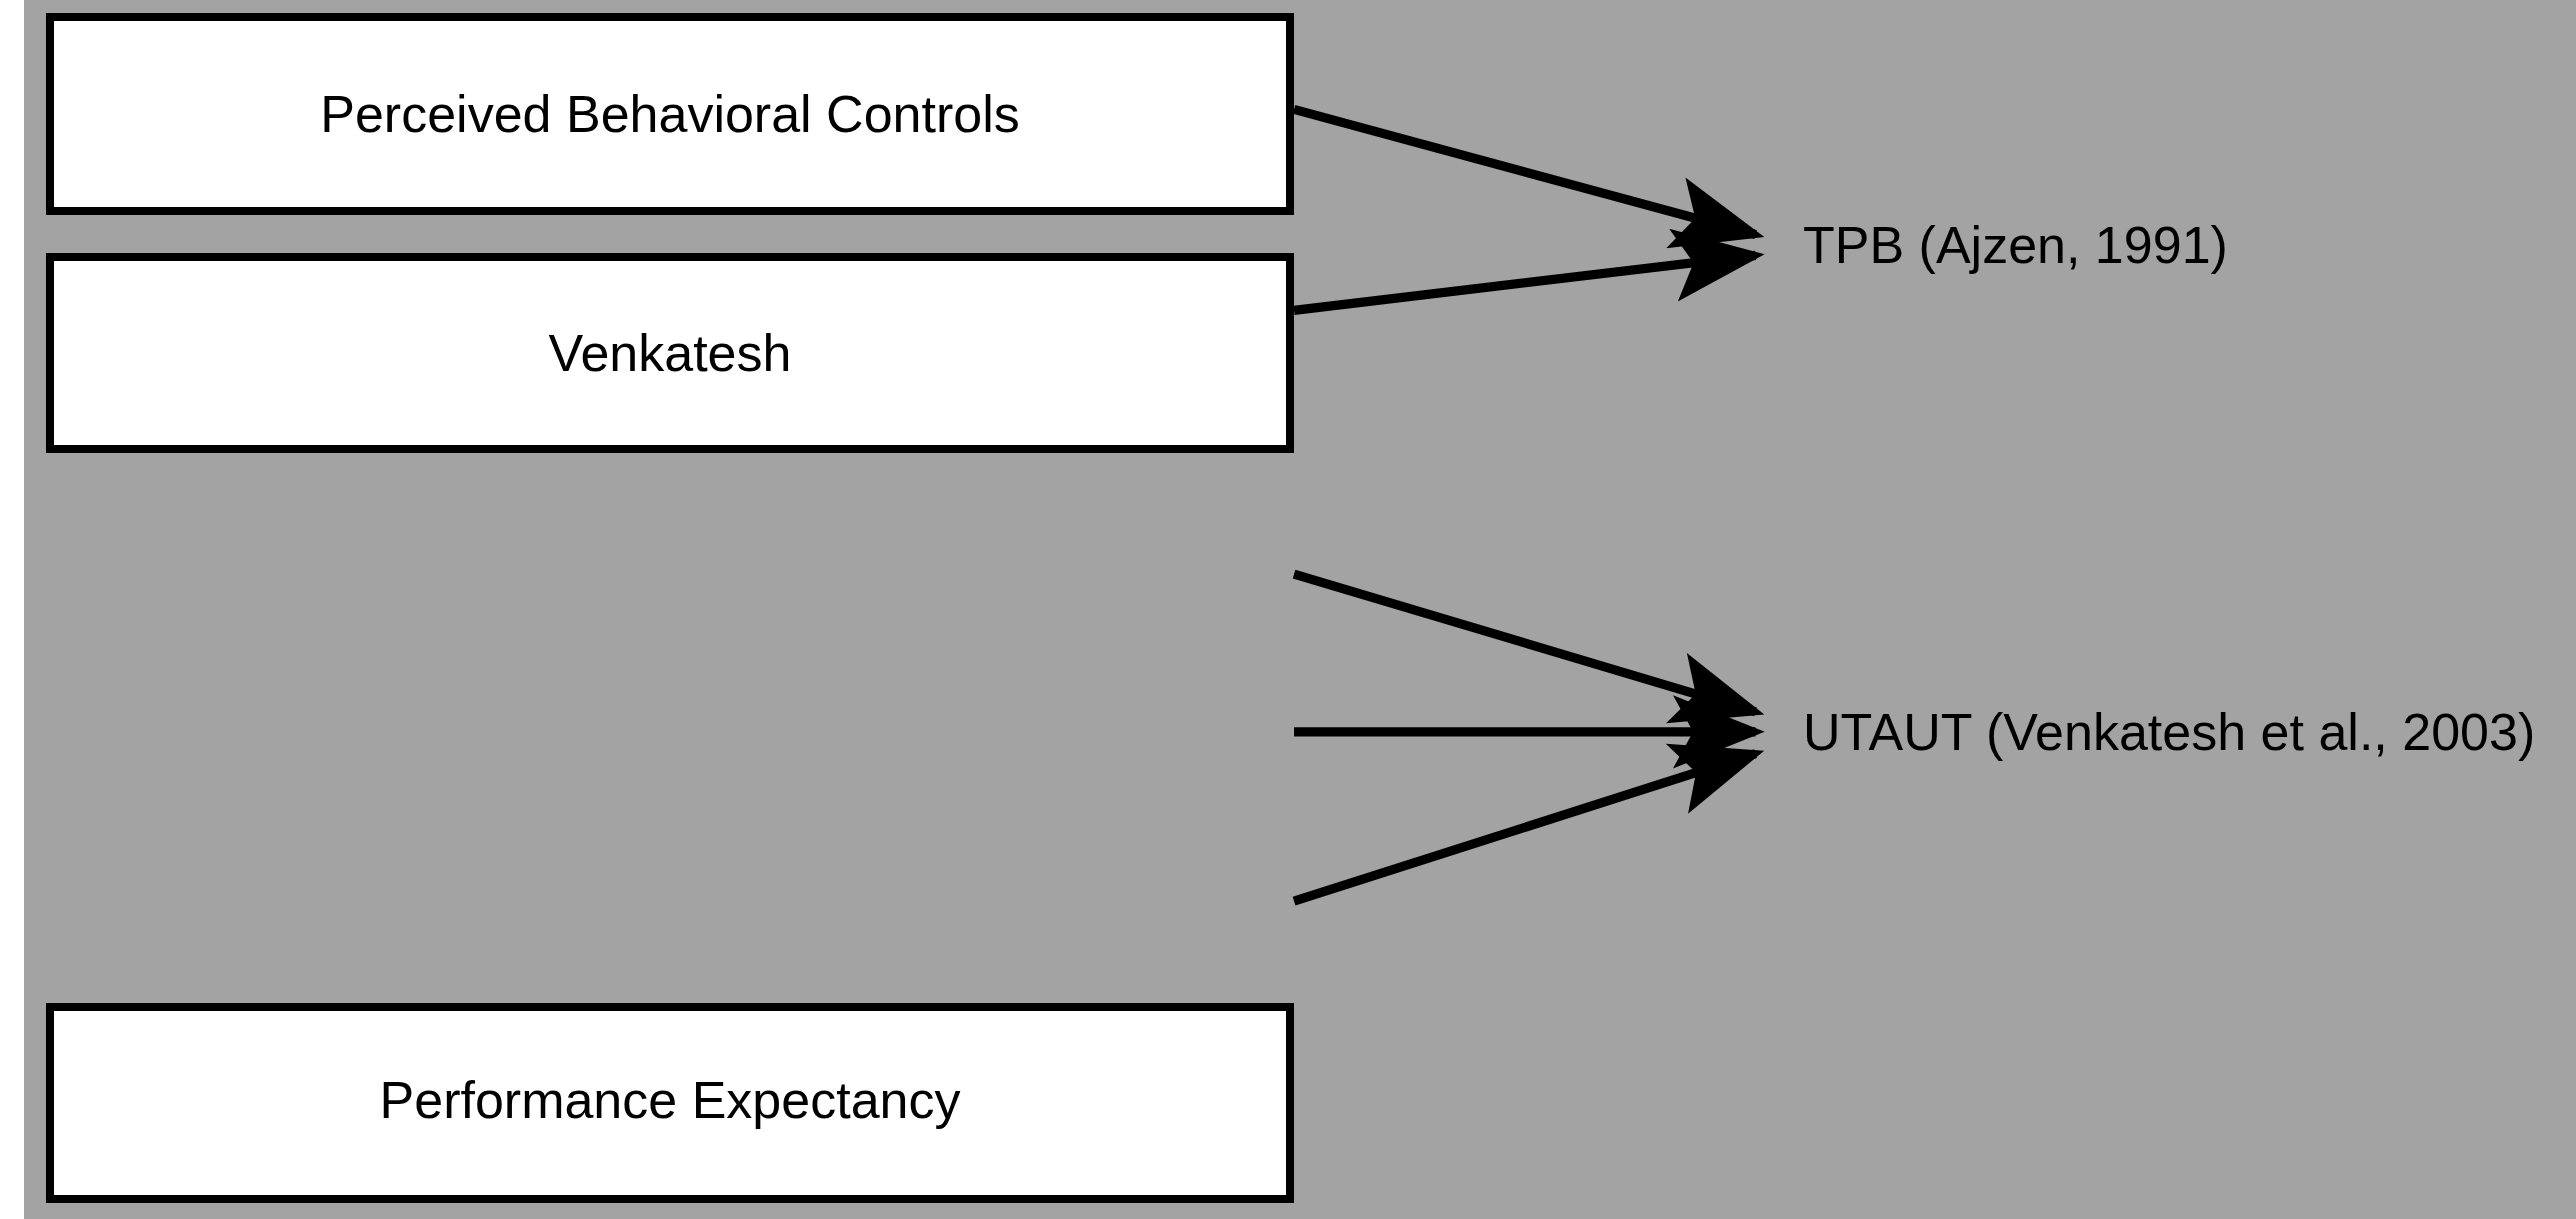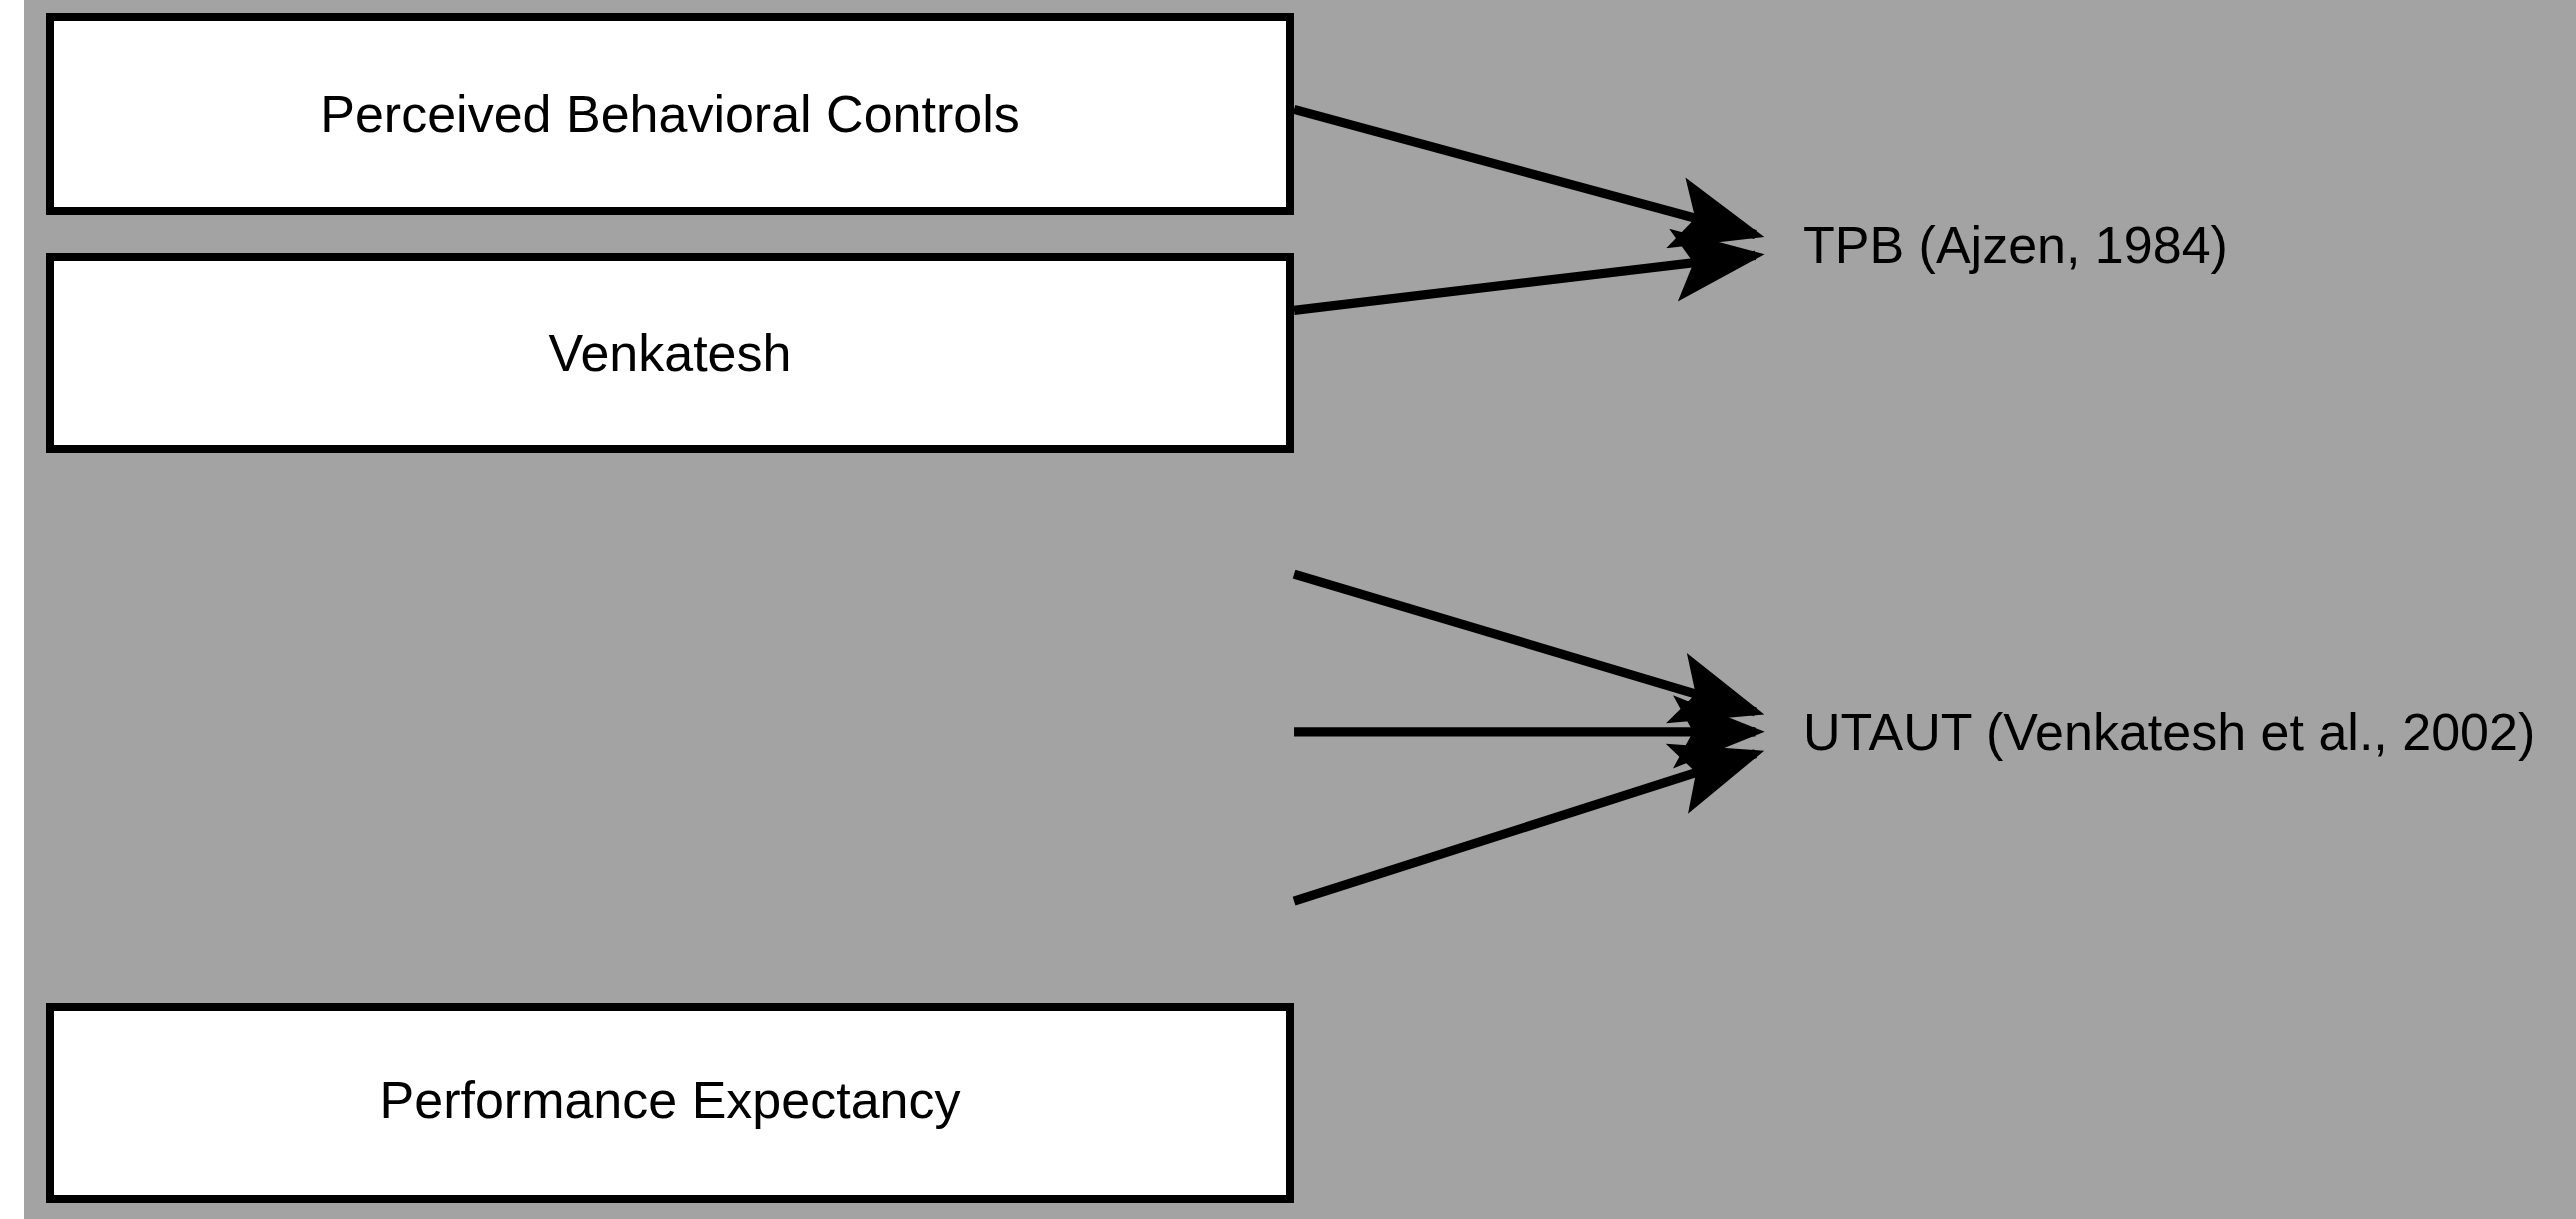--- a/index.html
+++ b/index.html
@@ -85,18 +85,18 @@
     <span class="construct-label">Venkatesh</span>
   </div>
 
 
 
   <div class="construct-box" style="left:22px; top:1003px; width:1248px; height:200px;
                                        align-items:flex-start; padding-top:63px;">
     <span class="construct-label">Performance Expectancy</span>
   </div>
 
-  <div class="outcome-label" style="left: 1779px; top: 219px;">TPB (Ajzen, 1984)</div>
+  <div class="outcome-label" style="left: 1779px; top: 219px;">TPB (Ajzen, 1991)</div>
 
-  <div class="outcome-label" style="left: 1779px; top: 706px; transform: none;">UTAUT (Venkatesh et al., 2002)</div>
+  <div class="outcome-label" style="left: 1779px; top: 706px; transform: none;">UTAUT (Venkatesh et al., 2003)</div>
 
 </div>
 
 
 </body></html>

